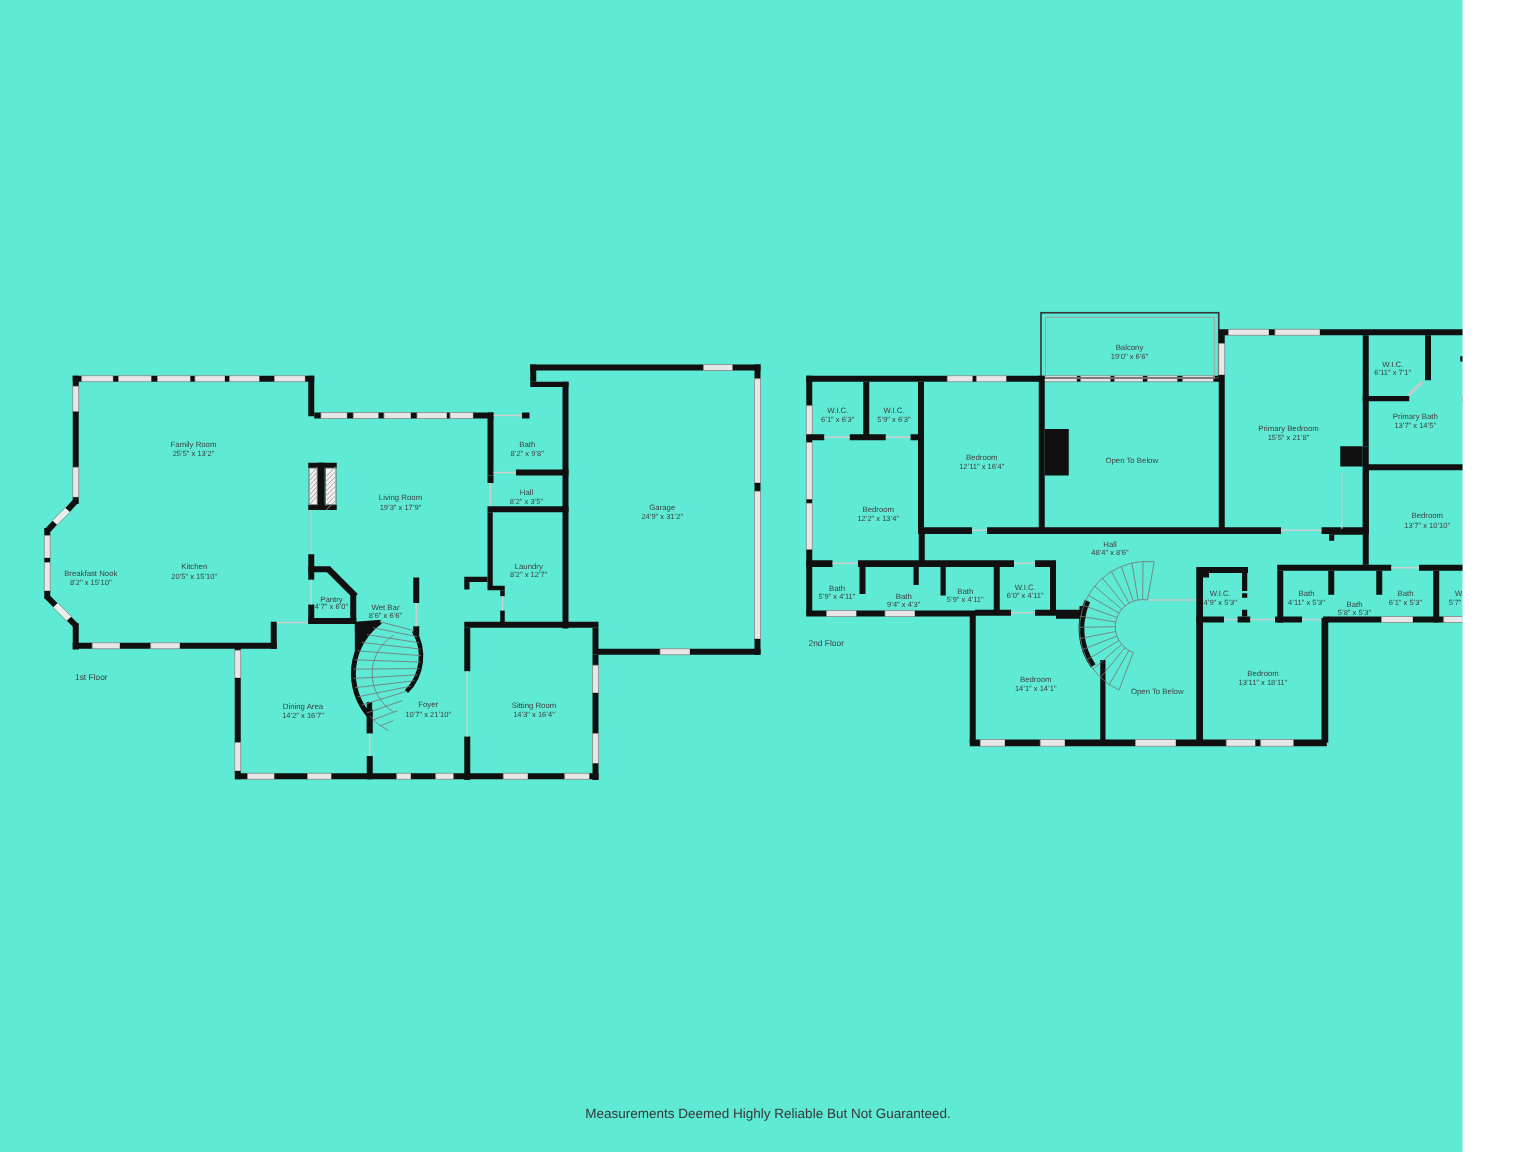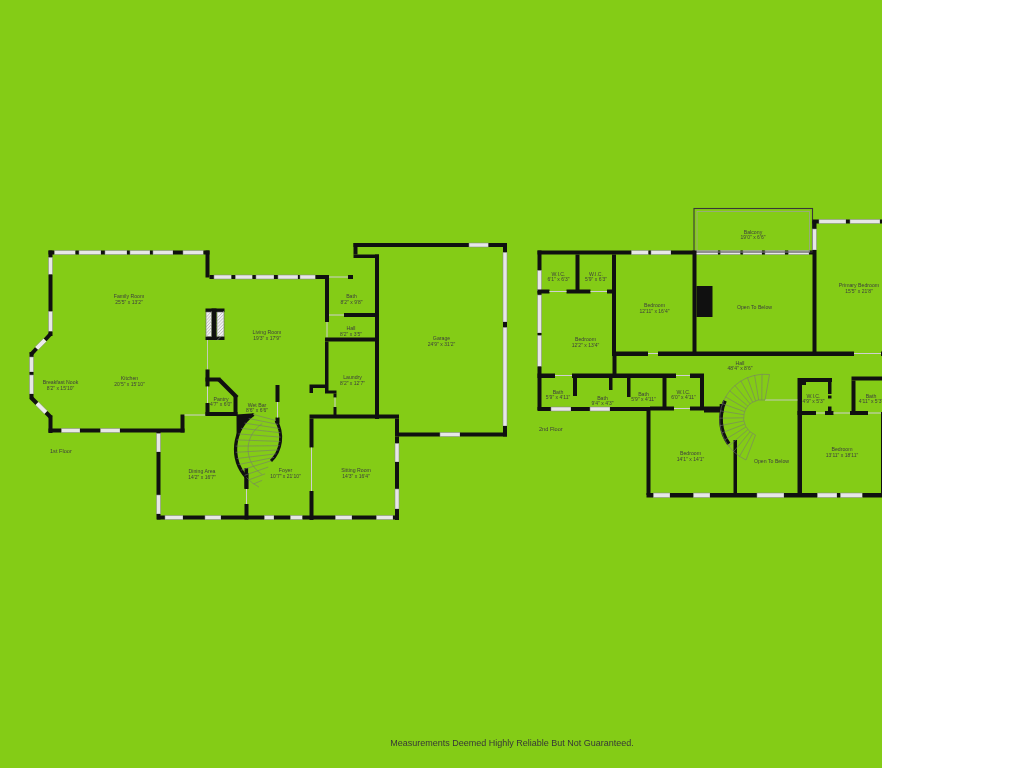--- a/index.html
+++ b/index.html
@@ -1,17 +1,17 @@
 <!DOCTYPE html>
 <html><head>
 <meta charset="utf-8">
 <title>Floorplan</title>
 <style>
 html,body{margin:0;padding:0;background:#ffffff;}
-#page{width:882px;height:768px;position:relative;background:#84cc16;overflow:hidden;}
+#page{width:975px;height:768px;position:relative;background:#5eead4;overflow:hidden;}
 svg{position:absolute;top:0;left:0;}
 text{font-family:"Liberation Sans",sans-serif;fill:#3e3e3e;}
 .rn{font-size:5.2px;}
 .dm{font-size:5.0px;}
 .fl{font-size:5.6px;}
 .wall{fill:#101010;}
 .win{fill:#e7e7e7;stroke:#8a8a8a;stroke-width:0.55;}
 .door{stroke:#cfcfcf;stroke-width:1;}
 .thin{stroke:#c9c9c9;stroke-width:0.9;}
 .tread{stroke:#767676;stroke-width:0.55;fill:none;}

